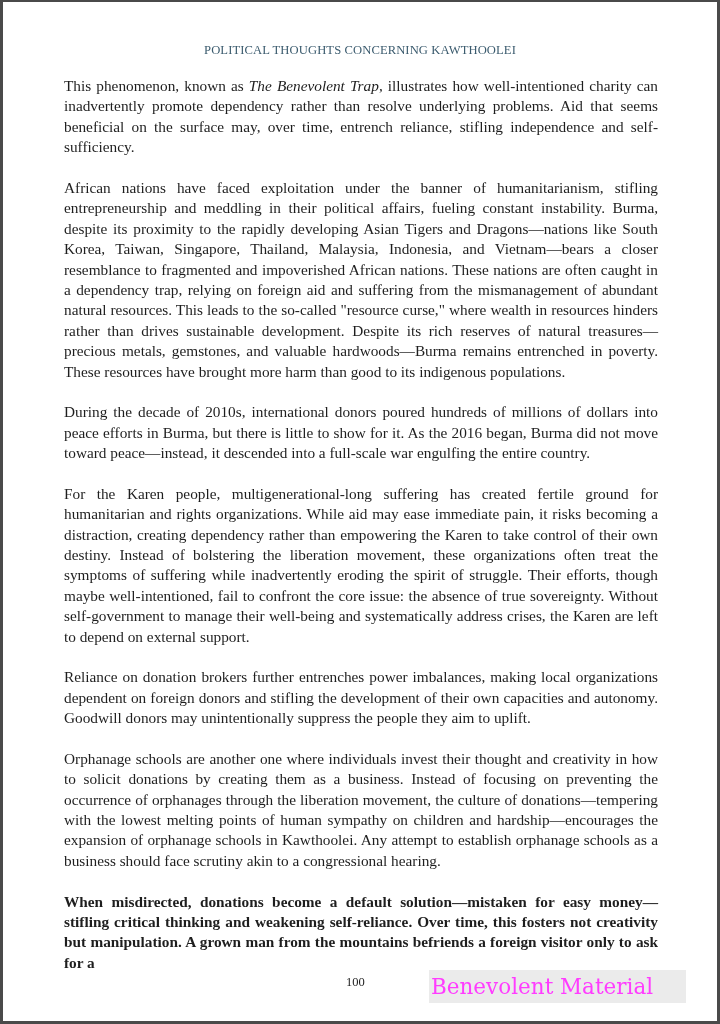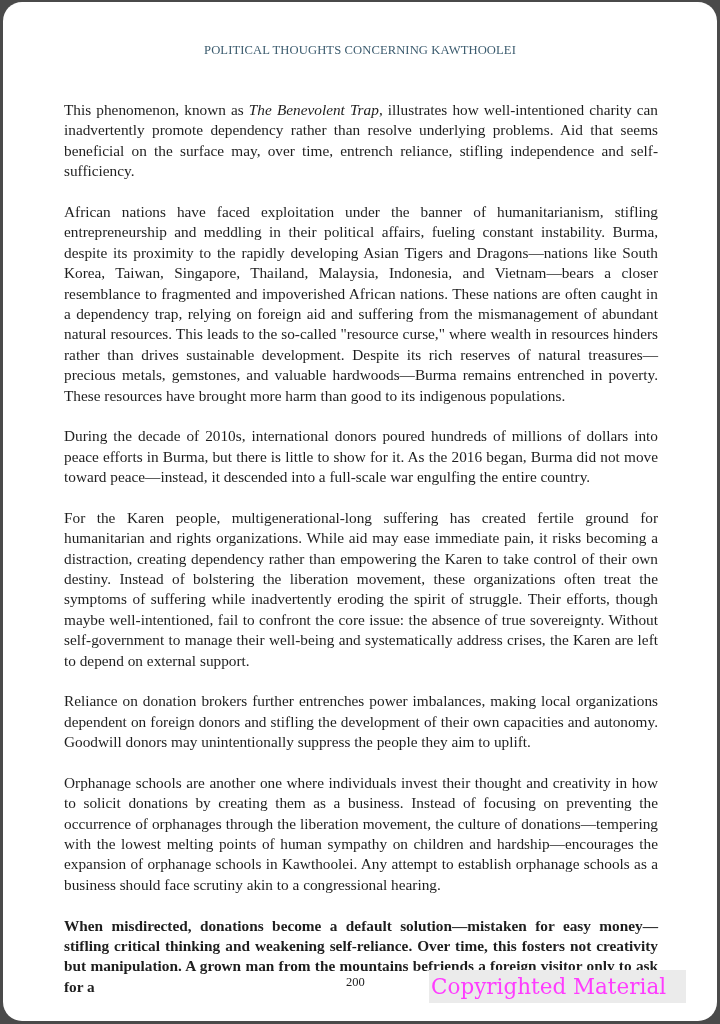--- a/index.html
+++ b/index.html
@@ -11,37 +11,36 @@
       background: #4a4a4a;
     }
     .page {
       position: absolute;
       left: 3px;
       top: 2px;
       width: 714px;
       height: 1019px;
       background: #ffffff;
       overflow: hidden;
-      border-radius: 19px;
     }
     .running-header {
       position: absolute;
       top: 41px;
       left: 0;
       width: 714px;
       text-align: center;
       font-family: "Liberation Serif", "DejaVu Serif", serif;
       font-size: 12.6px;
       color: #3b5b6e;
       letter-spacing: 0.1px;
     }
     .body {
       position: absolute;
       left: 61px;
-      top: 98px;
+      top: 74px;
       width: 594px;
       font-family: "Liberation Serif", "DejaVu Serif", serif;
       font-size: 15.3px;
       line-height: 20.4px;
       color: #1e1e1e;
       text-align: justify;
     }
     .body p {
       margin: 0 0 20.3px 0;
     }
@@ -80,15 +79,15 @@
   <div class="body">
     <p><span>This phenomenon, known as </span><span class="italic">The Benevolent Trap</span><span>, illustrates how well-intentioned charity can inadvertently promote dependency rather than resolve underlying problems. Aid that seems beneficial on the surface may, over time, entrench reliance, stifling independence and self-sufficiency.</span></p>
     <p>African nations have faced exploitation under the banner of humanitarianism, stifling entrepreneurship and meddling in their political affairs, fueling constant instability. Burma, despite its proximity to the rapidly developing Asian Tigers and Dragons—nations like South Korea, Taiwan, Singapore, Thailand, Malaysia, Indonesia, and Vietnam—bears a closer resemblance to fragmented and impoverished African nations. These nations are often caught in a dependency trap, relying on foreign aid and suffering from the mismanagement of abundant natural resources. This leads to the so-called "resource curse," where wealth in resources hinders rather than drives sustainable development. Despite its rich reserves of natural treasures—precious metals, gemstones, and valuable hardwoods—Burma remains entrenched in poverty. These resources have brought more harm than good to its indigenous populations.</p>
     <p>During the decade of 2010s, international donors poured hundreds of millions of dollars into peace efforts in Burma, but there is little to show for it. As the 2016 began, Burma did not move toward peace—instead, it descended into a full-scale war engulfing the entire country.</p>
     <p>For the Karen people, multigenerational-long suffering has created fertile ground for humanitarian and rights organizations. While aid may ease immediate pain, it risks becoming a distraction, creating dependency rather than empowering the Karen to take control of their own destiny. Instead of bolstering the liberation movement, these organizations often treat the symptoms of suffering while inadvertently eroding the spirit of struggle. Their efforts, though maybe well-intentioned, fail to confront the core issue: the absence of true sovereignty. Without self-government to manage their well-being and systematically address crises, the Karen are left to depend on external support.</p>
     <p>Reliance on donation brokers further entrenches power imbalances, making local organizations dependent on foreign donors and stifling the development of their own capacities and autonomy. Goodwill donors may unintentionally suppress the people they aim to uplift.</p>
     <p>Orphanage schools are another one where individuals invest their thought and creativity in how to solicit donations by creating them as a business. Instead of focusing on preventing the occurrence of orphanages through the liberation movement, the culture of donations—tempering with the lowest melting points of human sympathy on children and hardship—encourages the expansion of orphanage schools in Kawthoolei. Any attempt to establish orphanage schools as a business should face scrutiny akin to a congressional hearing.</p>
     <p class="last">When misdirected, donations become a default solution—mistaken for easy money—stifling critical thinking and weakening self-reliance. Over time, this fosters not creativity but manipulation. A grown man from the mountains befriends a foreign visitor only to ask for a</p>
   </div>
 
-  <div class="page-number">200</div>
-  <div class="copyright">Copyrighted Material</div>
+  <div class="page-number">100</div>
+  <div class="copyright">Benevolent Material</div>
 </div>
 
 </body></html>

